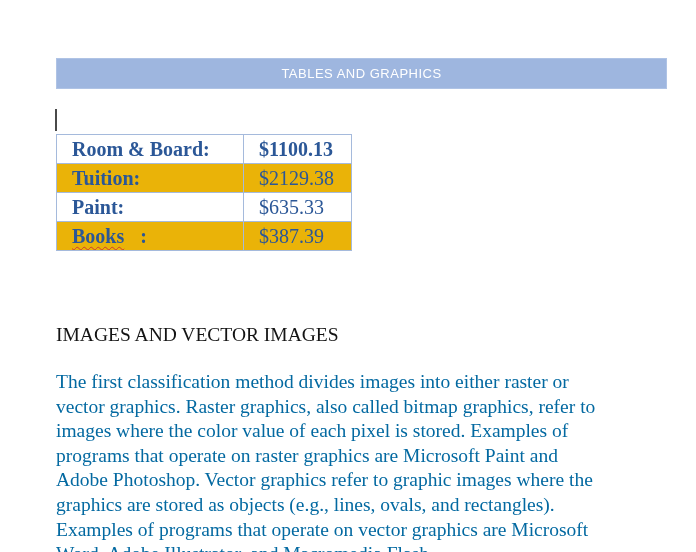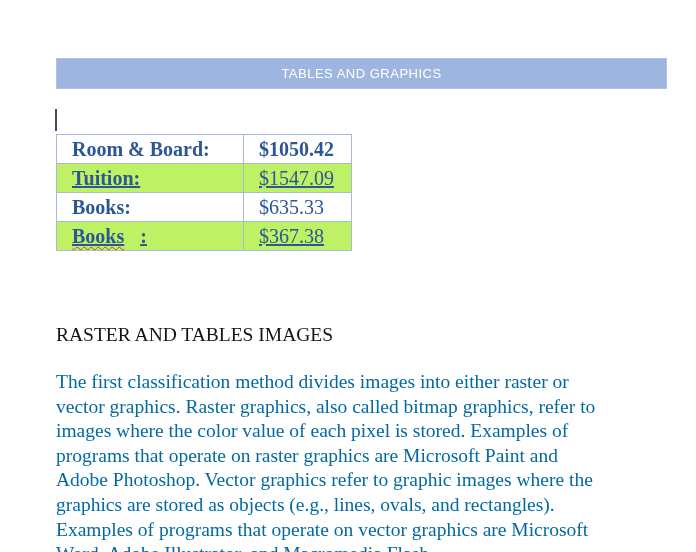--- a/index.html
+++ b/index.html
@@ -53,21 +53,21 @@
   table.expenses td {
     border: 1px solid #A5BADC;
     height: 29px;
     padding: 0 0 0 7px;
     vertical-align: middle;
     white-space: nowrap;
     overflow: hidden;
   }
   td.label-cell { width: 187px; font-weight: bold; }
   td.value-cell { width: 108px; }
-  tr.shaded td { background: #bef264; text-decoration: underline; }
+  tr.shaded td { background: #eab308; }
   tr.header-row td { font-weight: bold; }
   .misspelled {
     text-decoration-line: underline;
     text-decoration-style: wavy;
     text-decoration-color: #CE3A2E;
     text-decoration-thickness: 1px;
     text-underline-offset: 3px;
   }
 
   
@@ -100,51 +100,51 @@
 
   <div class="caret"></div>
 
   <table class="expenses">
     <tbody>
       <tr class="header-row">
         <td class="label-cell">
           <span>Room &amp; Board:</span>
         </td>
         <td class="value-cell">
-          <span>$1050.42</span>
+          <span>$1100.13</span>
         </td>
       </tr>
       <tr class="shaded">
         <td class="label-cell">
           <span>Tuition:</span>
         </td>
         <td class="value-cell">
-          <span>$1547.09</span>
+          <span>$2129.38</span>
         </td>
       </tr>
       <tr>
         <td class="label-cell">
-          <span>Books:</span>
+          <span>Paint:</span>
         </td>
         <td class="value-cell">
           <span>$635.33</span>
         </td>
       </tr>
       <tr class="shaded">
         <td class="label-cell">
           <span class="misspelled">Books</span><span>:</span>
         </td>
         <td class="value-cell">
-          <span>$367.38</span>
+          <span>$387.39</span>
         </td>
       </tr>
     </tbody>
   </table>
 
-  <div class="section-heading">RASTER AND TABLES IMAGES</div>
+  <div class="section-heading">IMAGES AND VECTOR IMAGES</div>
 
   <div class="body-paragraph">The first classification method divides images into either raster or
 vector graphics. Raster graphics, also called bitmap graphics, refer to
 images where the color value of each pixel is stored. Examples of
 programs that operate on raster graphics are Microsoft Paint and
 Adobe Photoshop. Vector graphics refer to graphic images where the
 graphics are stored as objects (e.g., lines, ovals, and rectangles).
 Examples of programs that operate on vector graphics are Microsoft
 Word, Adobe Illustrator, and Macromedia Flash.</div>
 

